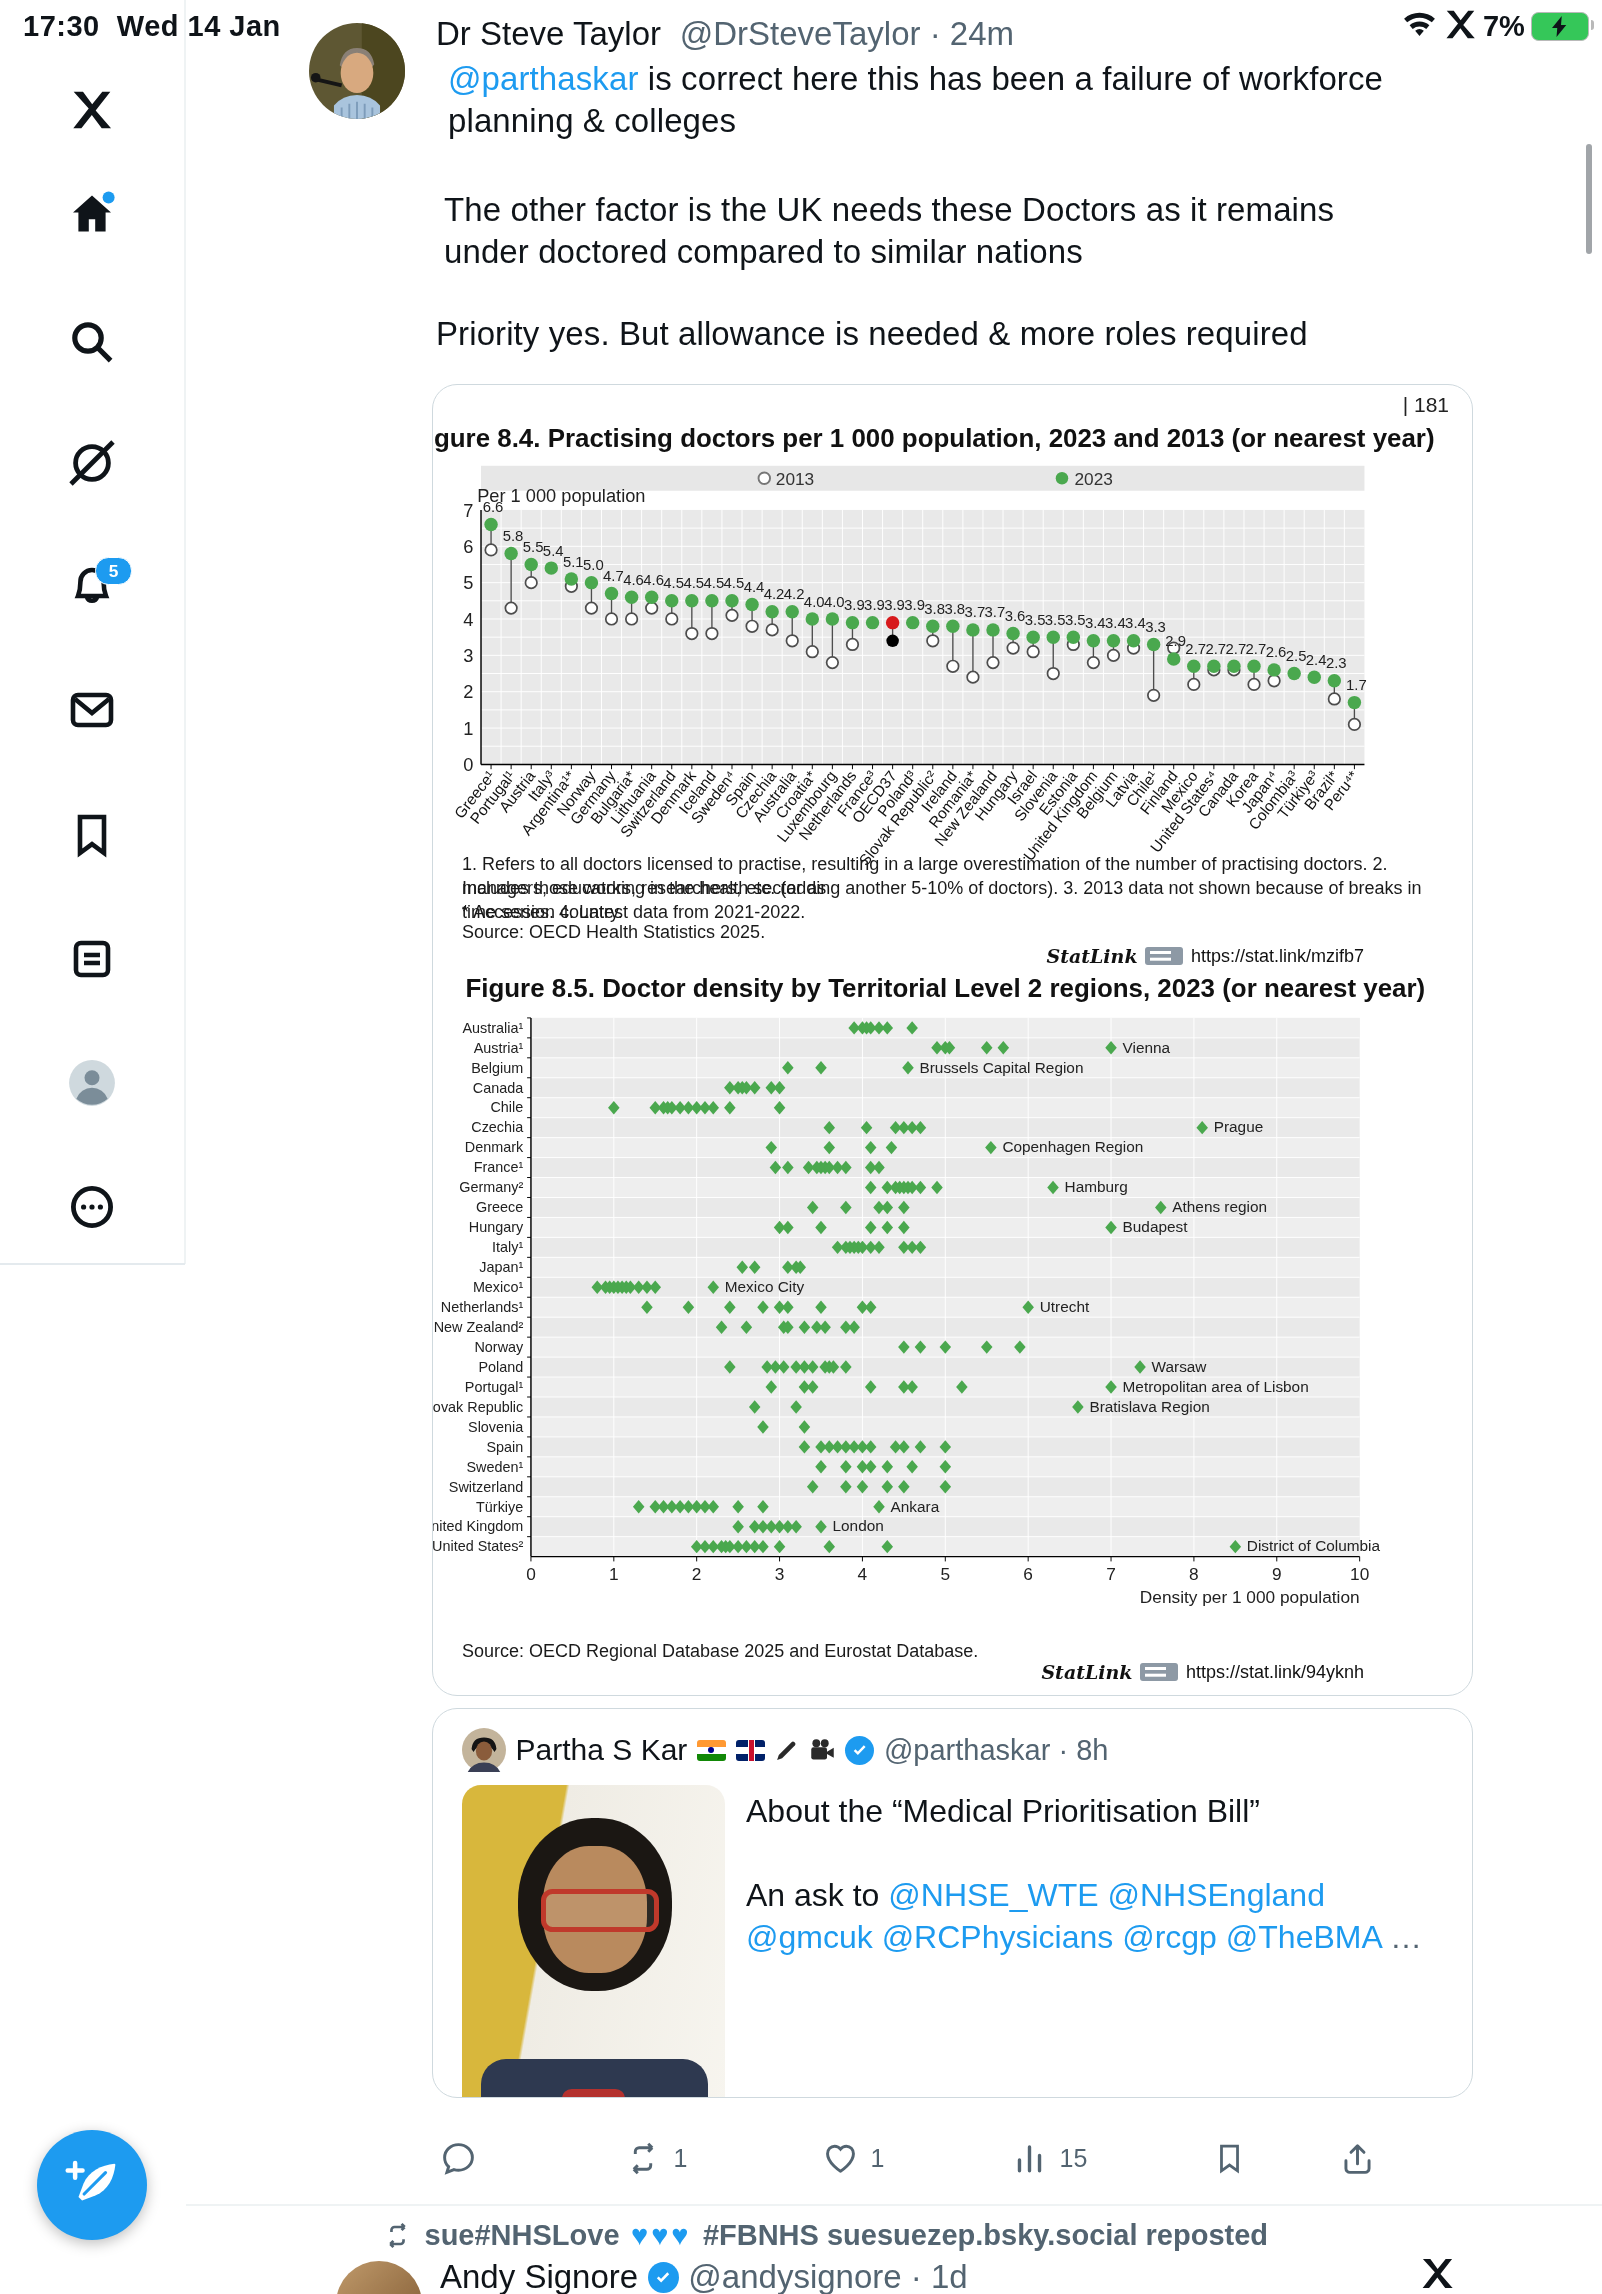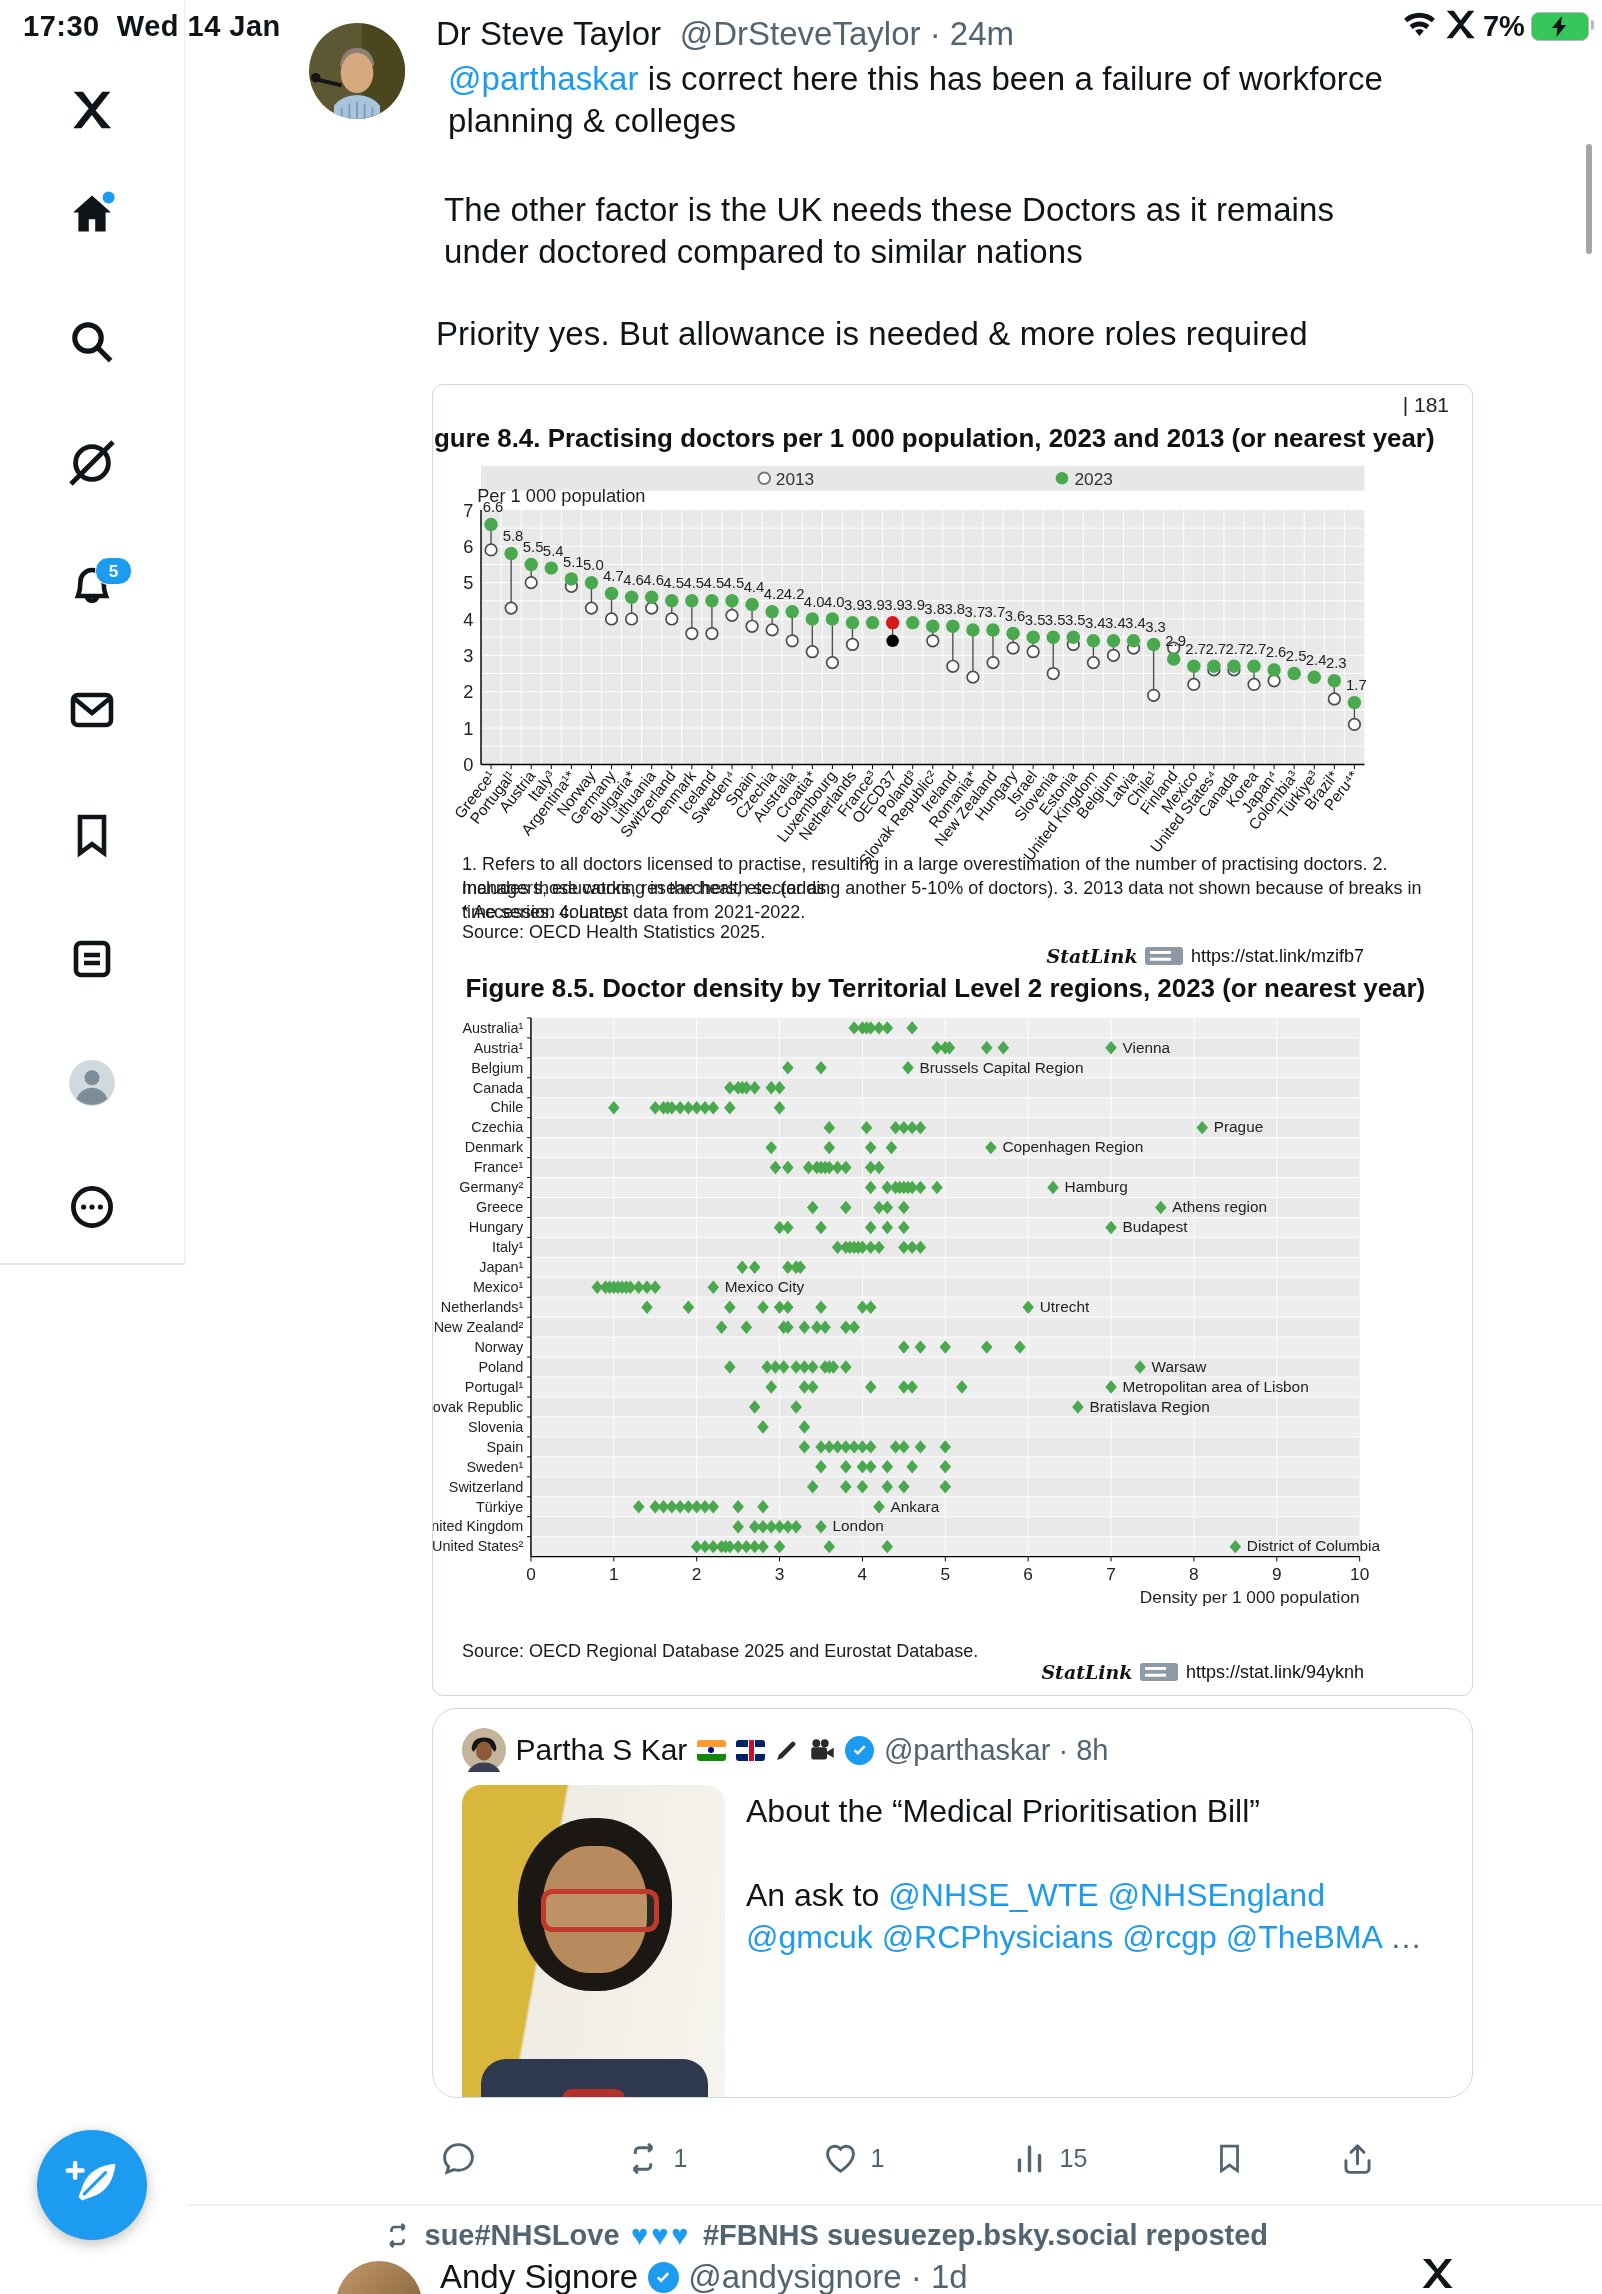--- a/index.html
+++ b/index.html
@@ -19,21 +19,21 @@
   #sidebar-border{left:184px;top:0;width:1.9px;height:1264px;background:#eff3f4}
   #sidebar-bottom-divider{left:0;top:1263px;width:185px;height:1.9px;background:#e4eaee}
   .side-ic{left:67px;width:50px;height:50px;display:flex;align-items:center;justify-content:center}
   #notif-badge{left:95px;top:557px;min-width:35px;height:26px;background:#1d9bf0;border:1.9px solid #fff;border-radius:13.4px;color:#fff;font-size:17.3px;font-weight:bold;display:flex;align-items:center;justify-content:center;z-index:3}
   #scrollbar{right:9.6px;top:144px;width:6.7px;height:110px;background:#90959a;border-radius:3.8px;opacity:.85}
   
   #main-avatar{left:309px;top:23px;width:96px;height:96px;border-radius:50%;overflow:hidden}
   #tweet-header{left:436px;top:15.4px;font-size:33px;white-space:nowrap}
   .tweet-text{left:436px;width:975px;font-size:33px;line-height:42px;letter-spacing:0.1px}
   
-  #chart-card{left:432px;top:384px;width:1039px;height:1310px;border:1.9px solid #cfd9de;border-radius:11px;background:#fff;overflow:hidden}
+  #chart-card{left:432px;top:384px;width:1039px;height:1310px;border:1.9px solid #cfd9de;border-radius:25px;background:#fff;overflow:hidden}
   #page-number{position:absolute;top:7.7px;right:23px;font-size:21px;color:#222}
   .fig-note{position:absolute;left:29px;width:984px;font-size:18px;color:#1a1a1a;line-height:24px}
   .statlink{position:absolute;font-size:18px;color:#111;display:flex;align-items:center;gap:7.7px}
   .statlink .sl{font-family:"DejaVu Serif",serif;font-style:italic;font-weight:bold;font-size:19px}
   .slicon{width:38px;height:17.3px;background:#8d99a5;border-radius:2.9px;position:relative}
   .slicon:after{content:"";position:absolute;left:4.8px;top:3.8px;width:21px;height:2.9px;background:#fff;box-shadow:0 6.7px 0 #fff}
   
   #quote-card{left:432px;top:1708px;width:1039px;height:388px;border:1.9px solid #cfd9de;border-radius:25px;background:#fff;overflow:hidden}
   #quote-header{position:absolute;left:29px;top:19px;display:flex;align-items:center;gap:9.6px;font-size:30px;white-space:nowrap}
   #quote-video{position:absolute;left:29px;top:76px;width:263px;height:356px;border-radius:19px;overflow:hidden;background:linear-gradient(100deg,#d8b73c 0%,#d8b73c 32%,#efece4 33%,#f7f5ef 100%)}

